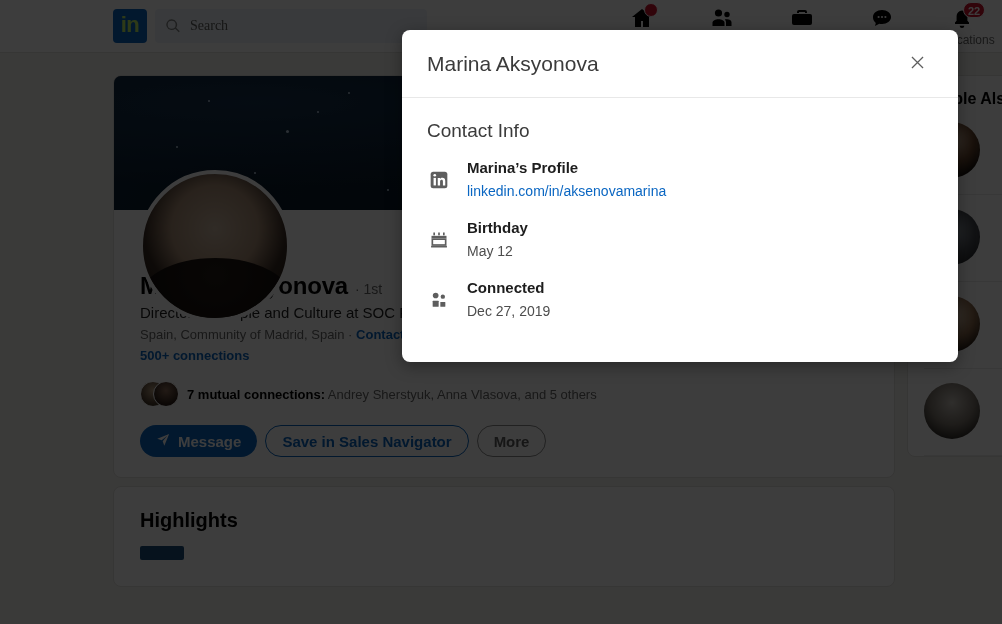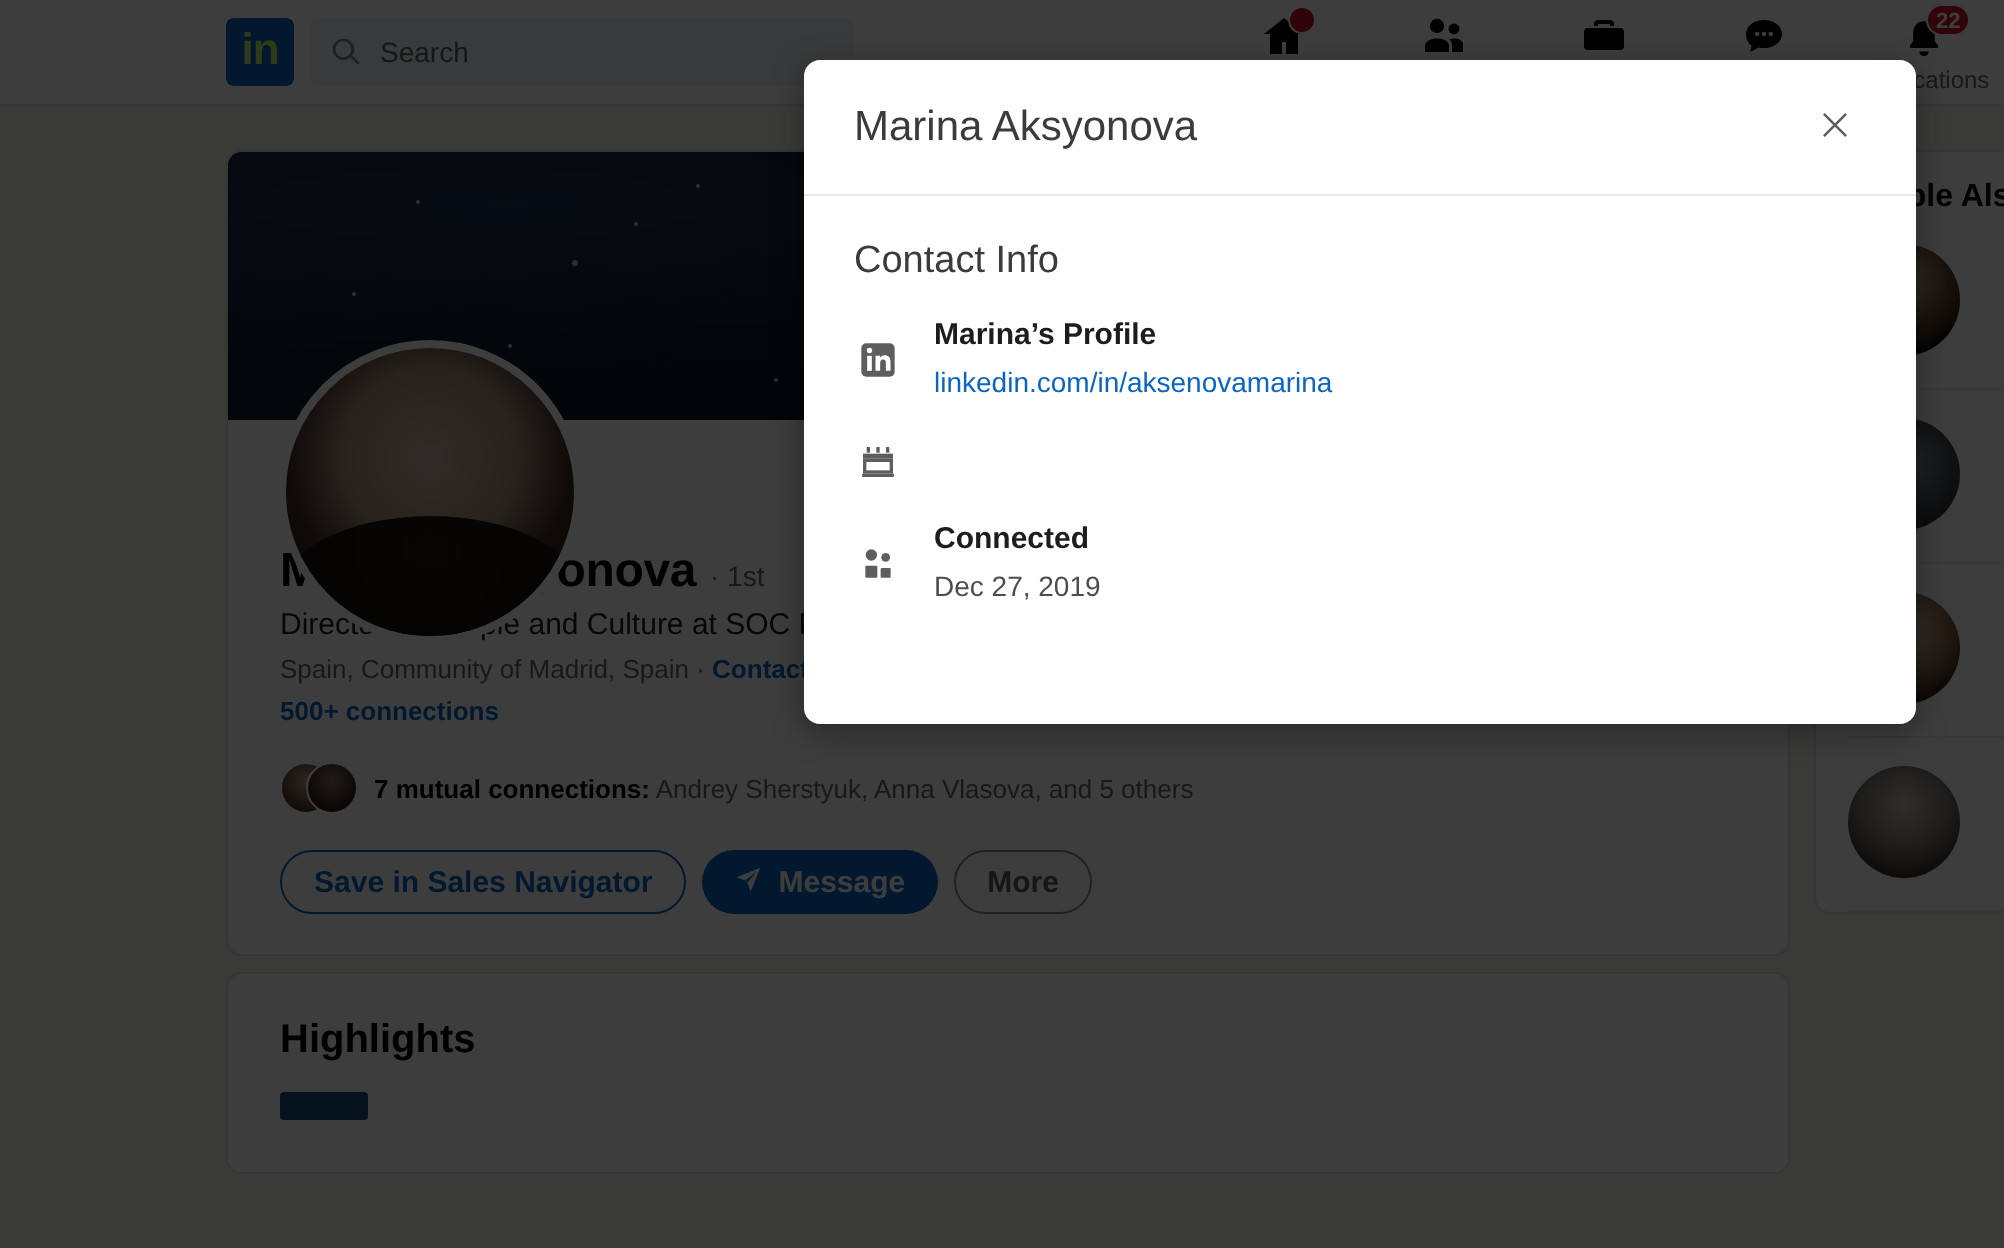--- a/index.html
+++ b/index.html
@@ -62,21 +62,21 @@
     align-items: center;
     padding: 0 10px;
   }
   .search-icon { width: 16px; height: 16px; flex: 0 0 auto; opacity: .75; }
   .search-input {
     border: none;
     background: transparent;
     outline: none;
     margin-left: 9px;
     font-size: 14px;
-    font-family: Liberation Sans, sans-serif;
+    font-family: Liberation Serif, serif;
     color: #000;
     width: 210px;
   }
   .search-input::placeholder { color: #5c5c5c; }
 
   .nav-right {
     position: absolute;
     right: 0;
     top: 0;
     height: 53px;
@@ -543,29 +543,29 @@
 
           <div class="mutual-row">
             <span class="mutual-faces">
               <span class="face f1"></span>
               <span class="face f2"></span>
             </span>
             <span class="mutual-names"><strong>7 mutual connections:</strong><span> Andrey Sherstyuk, Anna Vlasova, and 5 others</span></span>
           </div>
 
           <div class="btn-row">
-            <button class="btn btn-outline-blue">Save in Sales Navigator</button>
             <button class="btn btn-primary">
               <span>
                 <svg viewBox="0 0 24 24">
                     <path d="M21 3L2 10.6l7 2.6 9-7.3-7.3 9 2.6 7z"></path>
                   </svg>
               </span>
               <span>Message</span>
             </button>
+            <button class="btn btn-outline-blue">Save in Sales Navigator</button>
             <button class="btn btn-outline-gray">More</button>
           </div>
         </div>
       </div>
 
       <div class="card card-highlights">
         <div class="highlights-title">Highlights</div>
         <div class="highlights-stub"></div>
       </div>
     </div>
@@ -625,20 +625,24 @@
         <span class="ci-icon">
           <svg viewBox="0 0 24 24">
             <rect x="5.2" y="3" width="2" height="3.4"></rect>
             <rect x="11" y="3" width="2" height="3.4"></rect>
             <rect x="16.8" y="3" width="2" height="3.4"></rect>
             <rect x="3" y="7" width="18" height="3"></rect>
             <rect x="4" y="11" width="16" height="7" fill="none" stroke="#5e5e5e" stroke-width="2"></rect>
             <rect x="2.5" y="19" width="19" height="2"></rect>
           </svg>
         </span>
+        <span class="ci-content">
+          <span class="ci-label">Birthday</span>
+          <span class="ci-value">May 12</span>
+        </span>
       </div>
 
       <div class="contact-row">
         <span class="ci-icon">
           <svg viewBox="0 0 24 24">
               <circle cx="8" cy="6.6" r="3.4"></circle>
               <circle cx="16.6" cy="8" r="2.6"></circle>
               <rect x="4.4" y="13" width="7.2" height="7.2" rx="0.6"></rect>
               <rect x="13.6" y="14.4" width="6" height="5.8" rx="0.6"></rect>
             </svg>

